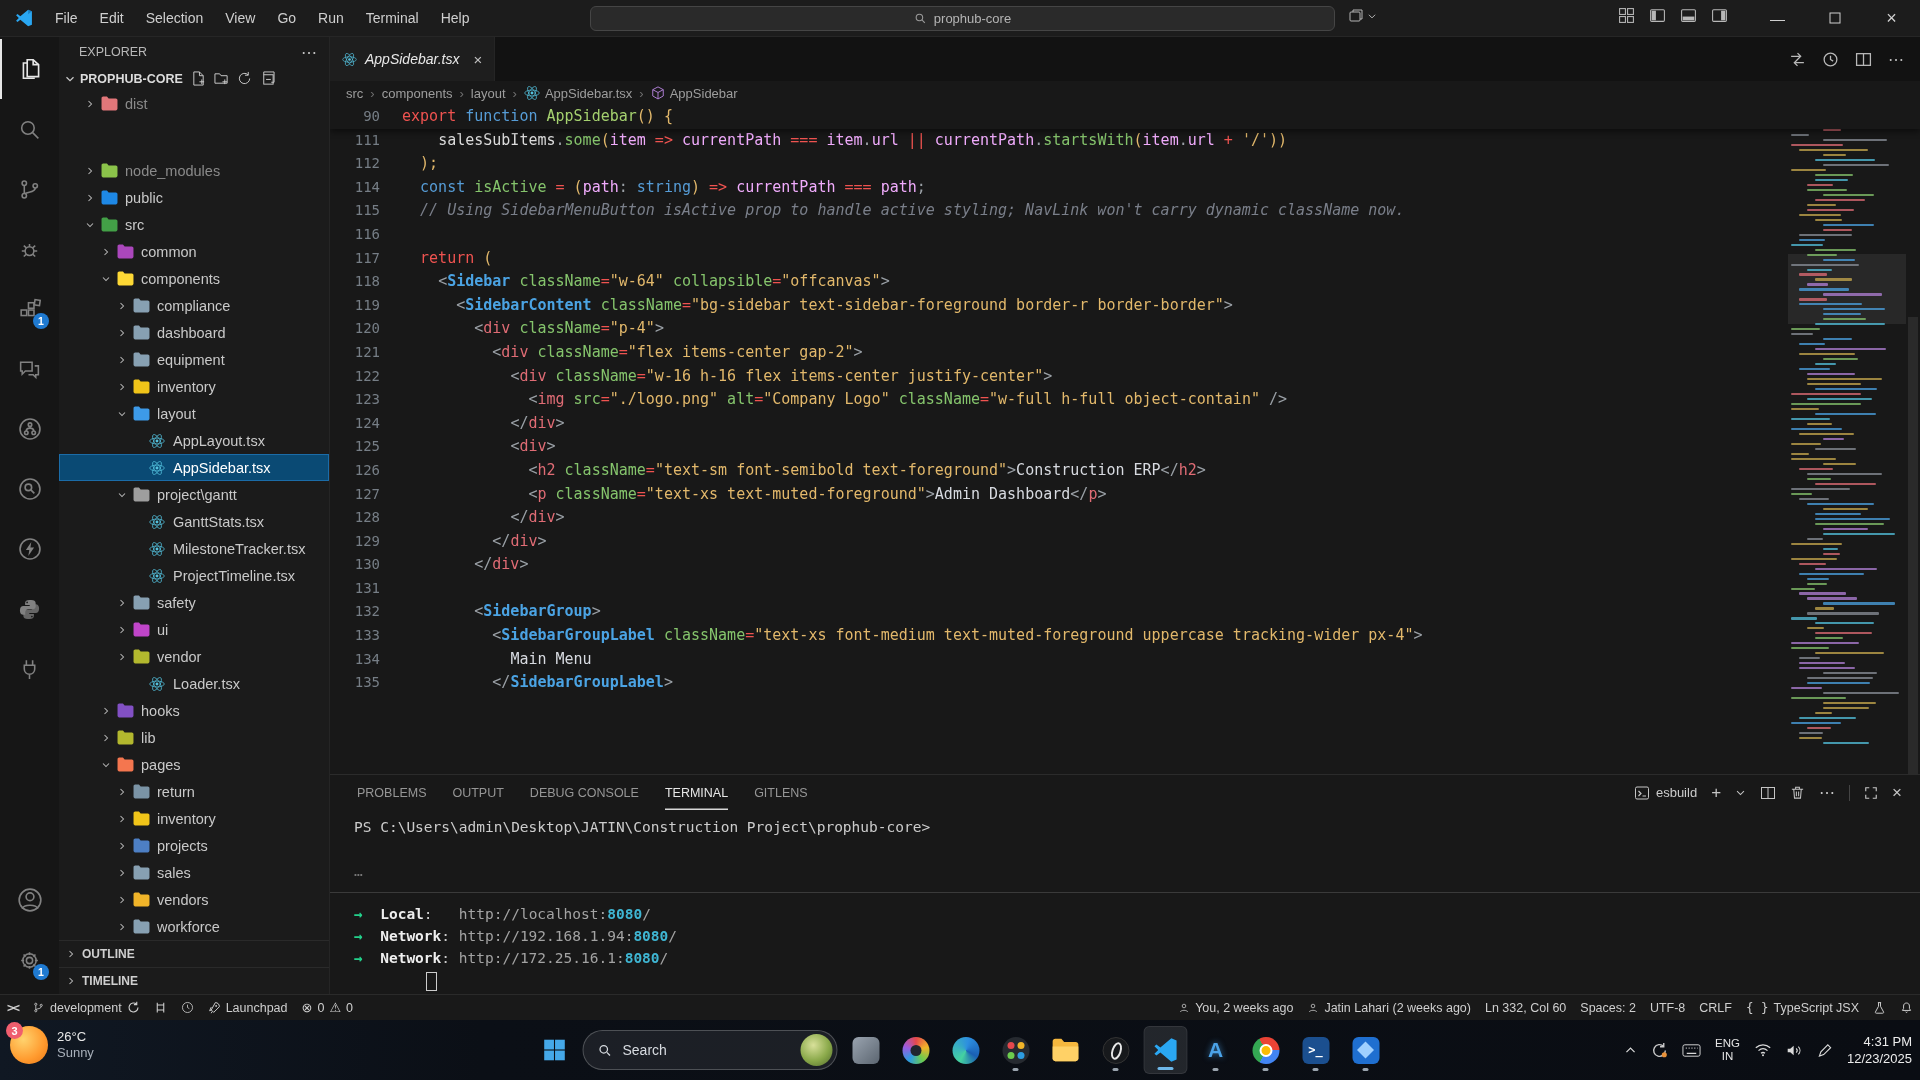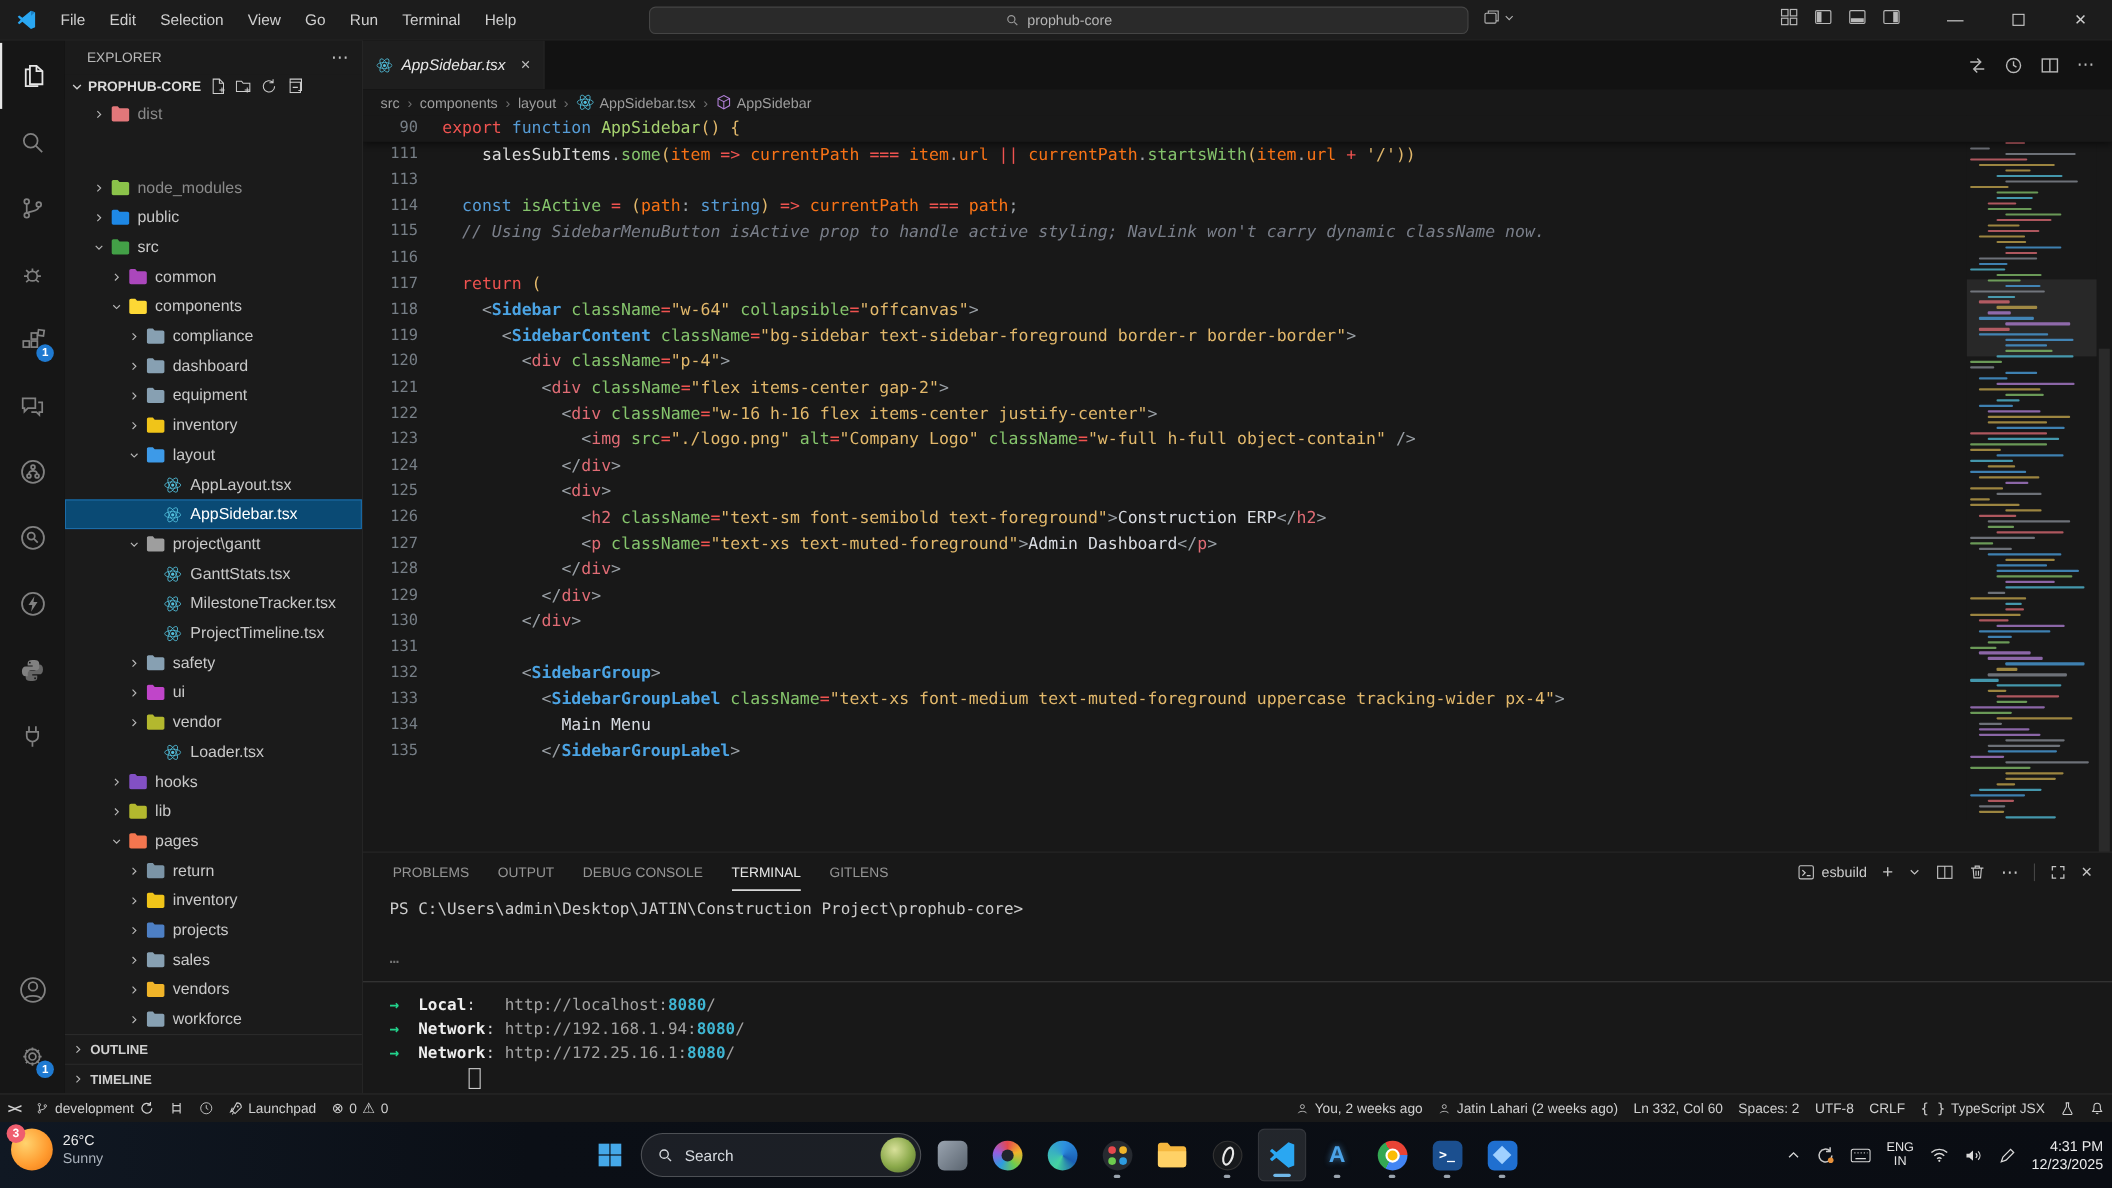--- a/index.html
+++ b/index.html
@@ -58,21 +58,21 @@
   .breadcrumbs { height:24px; display:flex; align-items:center; gap:7px; padding-left:16px; font-size:13px; color:#9d9d9d; background:#181818; }
   .breadcrumbs .sep { color:#6e6e6e; }
   .crumb { display:flex; align-items:center; gap:5px; }
 
   .codearea { position:relative; flex:1; background:#181818; overflow:hidden;
     font-family:"DejaVu Sans Mono", monospace; font-size:15px; }
   .cline { height:23.6px; line-height:23.6px; display:flex; white-space:pre; }
   .cline .ln { width:50px; text-align:right; color:#767e86; flex:0 0 50px; font-size:14px; }
   .cline .ct { padding-left:22px; }
   .sticky { box-shadow:0 3px 6px rgba(0,0,0,.45); position:relative; z-index:3; background:#181818; }
-  .tk-kw{color:#569cd6} .tk-kwr{color:#ef5350} .tk-fn{color:#85c46c} .tk-id{color:#f97316}
+  .tk-kw{color:#569cd6} .tk-kwr{color:#ef5350} .tk-fn{color:#85c46c} .tk-id{color:#f0abfc}
   .tk-op{color:#ef5350} .tk-s{color:#e2b86b} .tk-p{color:#9aa0a6} .tk-v{color:#dcdcdc}
   .tk-cmt{color:#7a7f8a;font-style:italic} .tk-tc{color:#4ba3e3;font-weight:600} .tk-th{color:#e06c75}
   .tk-at{color:#85c46c} .tk-tx{color:#d7dae0} .tk-fname{color:#a5d16f} .tk-ws{color:#d4d4d4}
 
   .minimap { position:absolute; top:0; right:14px; width:118px; height:640px; background:#181818; padding-top:4px; }
   .mm-row { height:2.1px; margin-bottom:2.9px; border-radius:1px; }
   .mm-view { position:absolute; left:0; top:149px; width:118px; height:70px; background:rgba(255,255,255,.07); }
   .scrolltrack { position:absolute; top:0; right:0; width:14px; height:100%; }
   .scrollslider { position:absolute; top:212px; right:2px; width:10px; height:500px; background:rgba(130,130,130,.18); }
 
@@ -798,21 +798,21 @@
                 <path fill="none" stroke="#b180d7" stroke-width="1.1" d="M8 1l6 3.2v7.2L8 14.8 2 11.4V4.2z M2 4.2l6 3.2 6-3.2 M8 7.4v7.4"></path>
               </svg>
             </span>
             <span>AppSidebar</span>
           </span>
         </div>
       <div class="codearea">
         <div id="codelines">
             <div class="cline sticky"><span class="ln">90</span><span class="ct"><span class="tk-kwr">export</span><span class="tk-ws"> </span><span class="tk-kw">function</span><span class="tk-fname"> AppSidebar</span><span class="tk-s">() {</span></span></div>
             <div class="cline"><span class="ln">111</span><span class="ct"><span class="tk-ws">    </span><span class="tk-v">salesSubItems</span><span class="tk-p">.</span><span class="tk-fn">some</span><span class="tk-s">(</span><span class="tk-id">item</span><span class="tk-op"> =&gt; </span><span class="tk-id">currentPath</span><span class="tk-op"> === </span><span class="tk-id">item</span><span class="tk-p">.</span><span class="tk-id">url</span><span class="tk-op"> || </span><span class="tk-id">currentPath</span><span class="tk-p">.</span><span class="tk-fn">startsWith</span><span class="tk-s">(</span><span class="tk-id">item</span><span class="tk-p">.</span><span class="tk-id">url</span><span class="tk-op"> + </span><span class="tk-s">'/'</span><span class="tk-s">))</span></span></div>
-            <div class="cline"><span class="ln">113</span><span class="ct"></span></div>
+            <div class="cline"><span class="ln">112</span><span class="ct"><span class="tk-s">  );</span></span></div>
             <div class="cline"><span class="ln">114</span><span class="ct"><span class="tk-ws">  </span><span class="tk-kw">const</span><span class="tk-fn"> isActive</span><span class="tk-op"> = </span><span class="tk-s">(</span><span class="tk-id">path</span><span class="tk-p">:</span><span class="tk-kw"> string</span><span class="tk-s">)</span><span class="tk-op"> =&gt;</span><span class="tk-id"> currentPath</span><span class="tk-op"> === </span><span class="tk-id">path</span><span class="tk-p">;</span></span></div>
             <div class="cline"><span class="ln">115</span><span class="ct"><span class="tk-cmt">  // Using SidebarMenuButton isActive prop to handle active styling; NavLink won't carry dynamic className now.</span></span></div>
             <div class="cline"><span class="ln">116</span><span class="ct"></span></div>
             <div class="cline"><span class="ln">117</span><span class="ct"><span class="tk-kwr">  return</span><span class="tk-s"> (</span></span></div>
             <div class="cline"><span class="ln">118</span><span class="ct"><span class="tk-ws">    </span><span class="tk-p">&lt;</span><span class="tk-tc">Sidebar</span><span class="tk-at"> className</span><span class="tk-op">=</span><span class="tk-s">"w-64"</span><span class="tk-at"> collapsible</span><span class="tk-op">=</span><span class="tk-s">"offcanvas"</span><span class="tk-p">&gt;</span></span></div>
             <div class="cline"><span class="ln">119</span><span class="ct"><span class="tk-ws">      </span><span class="tk-p">&lt;</span><span class="tk-tc">SidebarContent</span><span class="tk-at"> className</span><span class="tk-op">=</span><span class="tk-s">"bg-sidebar text-sidebar-foreground border-r border-border"</span><span class="tk-p">&gt;</span></span></div>
             <div class="cline"><span class="ln">120</span><span class="ct"><span class="tk-ws">        </span><span class="tk-p">&lt;</span><span class="tk-th">div</span><span class="tk-at"> className</span><span class="tk-op">=</span><span class="tk-s">"p-4"</span><span class="tk-p">&gt;</span></span></div>
             <div class="cline"><span class="ln">121</span><span class="ct"><span class="tk-ws">          </span><span class="tk-p">&lt;</span><span class="tk-th">div</span><span class="tk-at"> className</span><span class="tk-op">=</span><span class="tk-s">"flex items-center gap-2"</span><span class="tk-p">&gt;</span></span></div>
             <div class="cline"><span class="ln">122</span><span class="ct"><span class="tk-ws">            </span><span class="tk-p">&lt;</span><span class="tk-th">div</span><span class="tk-at"> className</span><span class="tk-op">=</span><span class="tk-s">"w-16 h-16 flex items-center justify-center"</span><span class="tk-p">&gt;</span></span></div>
             <div class="cline"><span class="ln">123</span><span class="ct"><span class="tk-ws">              </span><span class="tk-p">&lt;</span><span class="tk-th">img</span><span class="tk-at"> src</span><span class="tk-op">=</span><span class="tk-s">"./logo.png"</span><span class="tk-at"> alt</span><span class="tk-op">=</span><span class="tk-s">"Company Logo"</span><span class="tk-at"> className</span><span class="tk-op">=</span><span class="tk-s">"w-full h-full object-contain"</span><span class="tk-p"> /&gt;</span></span></div>

